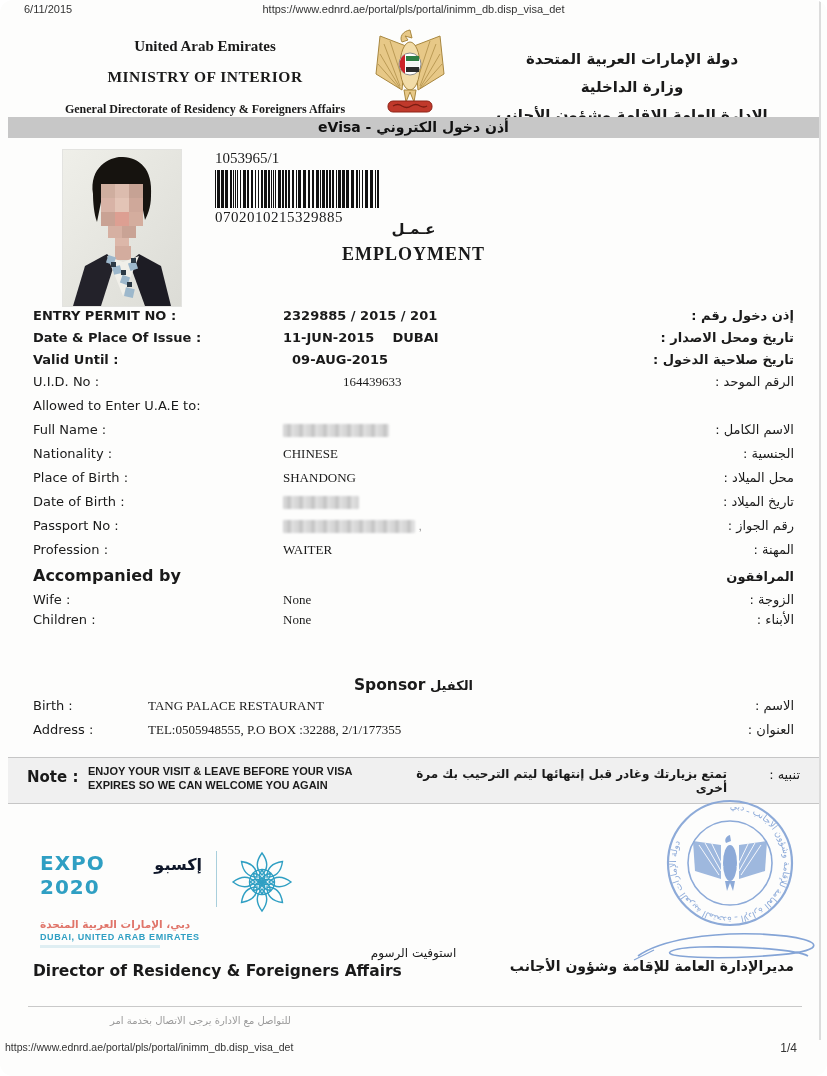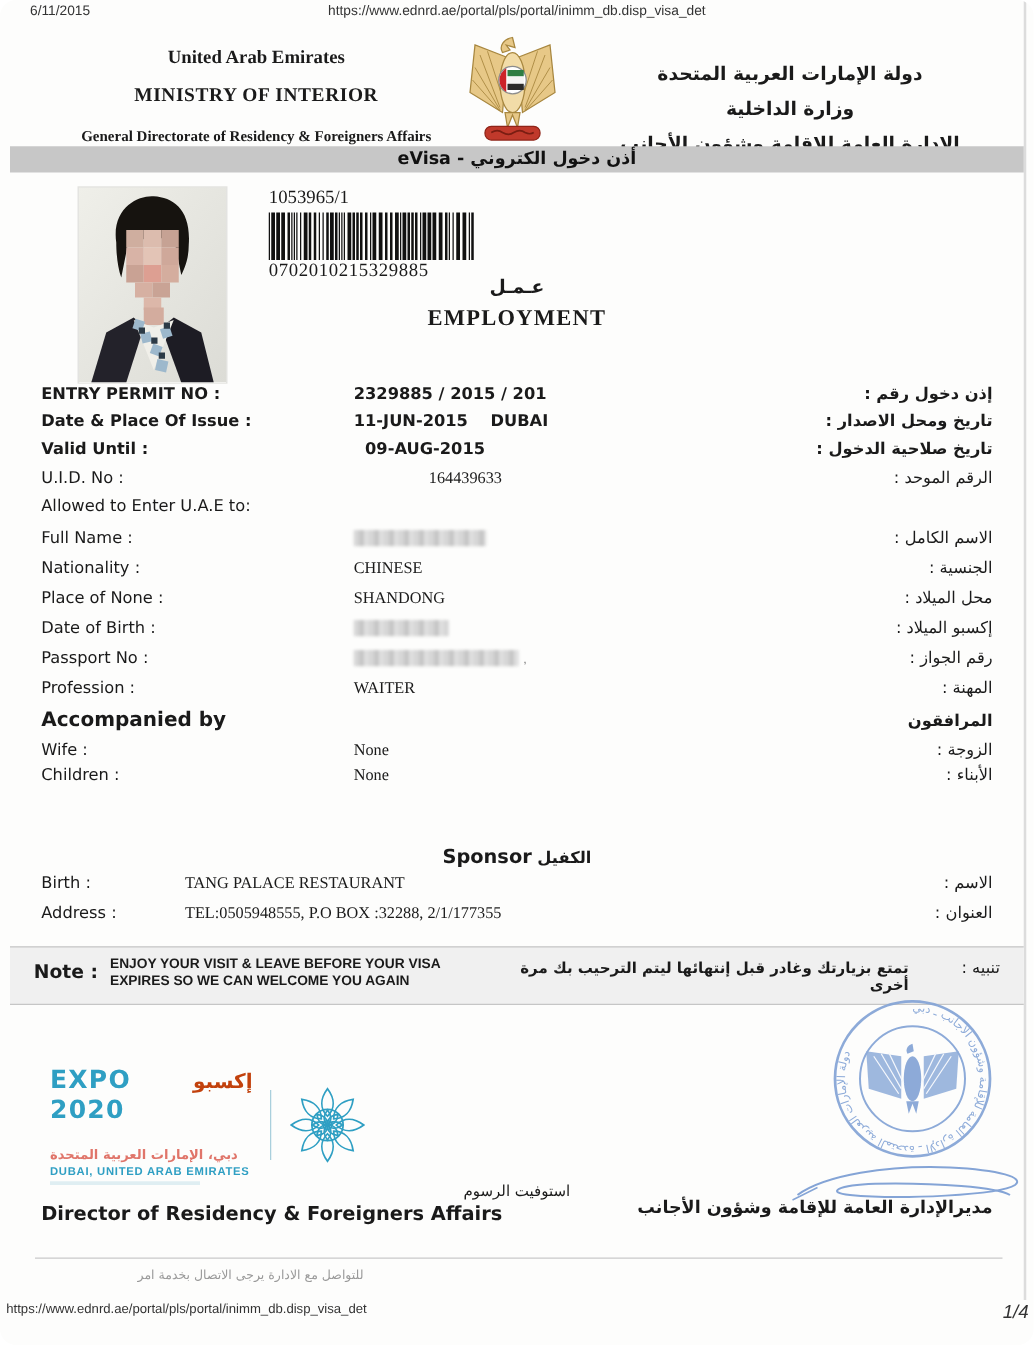--- a/index.html
+++ b/index.html
@@ -9,21 +9,21 @@
   .ar { font-family:"DejaVu Sans", sans-serif; direction:rtl; unicode-bidi:isolate; }
   .b { font-weight:bold; }
 
   
   .scan-edge { position:absolute; right:6px; top:0; width:2px; height:1040px; background:#dcdcdc; }
 
   
   .print-date { position:absolute; left:24px; top:3px; font-size:11px; color:#333; }
   .print-url-top { position:absolute; left:0; right:0; top:3px; text-align:center; font-size:11px; color:#333; }
   .print-url-bottom { position:absolute; left:5px; top:1041px; font-size:10.5px; color:#333; }
-  .print-page-num { position:absolute; right:4px; top:1041px; font-size:15px; color:#333;font-style:italic; }
+  .print-page-num { position:absolute; right:30px; top:1041px; font-size:12px; color:#333; }
 
   
   .lh-en { position:absolute; left:40px; top:38px; width:330px; text-align:center; }
   .lh-en .l1 { font-size:15px; font-weight:bold; font-family:"Liberation Serif",serif; }
   .lh-en .l2 { font-size:15.5px; font-weight:bold; font-family:"Liberation Serif",serif; margin-top:13px; letter-spacing:.5px; }
   .lh-en .l3 { font-size:12px; font-weight:bold; font-family:"Liberation Serif",serif; margin-top:16px; }
   .lh-ar { position:absolute; right:45px; top:36px; width:300px; text-align:center;margin-top:16px; }
   .lh-ar div { font-size:15px; font-weight:bold; line-height:1.0; }
   .lh-ar .g { margin-top:13px; }
   .emblem { position:absolute; left:372px; top:28px; }
@@ -76,25 +76,25 @@
 
   
   .note-band { position:absolute; left:8px; right:8px; top:757px; height:47px; background:#f0f0f0;
     border-top:1px solid #c6c6c6; border-bottom:1px solid #c6c6c6; }
   .note-lbl { position:absolute; left:27px; top:768px; font-size:15px; font-weight:bold; font-family:"DejaVu Sans",sans-serif; }
   .note-en { position:absolute; left:88px; top:765px; width:310px; font-size:11px; font-weight:bold; line-height:1.25; }
   .note-ar { position:absolute; right:100px; top:767px; width:330px; font-size:12px; font-weight:bold; text-align:right; }
   .note-ar-lbl { position:absolute; right:27px; top:767px; font-size:13px; font-weight:normal; }
 
   
-  .expo { position:absolute; left:40px; top:851px; display:flex; align-items:center; }
+  .expo { position:absolute; left:40px; top:851px; display:flex; align-items:flex-start; }
   .expo-text { width:162px; text-align:left; }
   .expo-title { display:flex; align-items:baseline; gap:7px; color:#2f9fc3; }
   .expo-title .en { font-size:20px; font-weight:bold; letter-spacing:1px; font-family:"DejaVu Sans",sans-serif; }
-  .expo-title .arx { font-size:16px; font-weight:bold; color:#c2410c; }
+  .expo-title .arx { font-size:16px; font-weight:bold; color:#0f172a; }
   .expo-ar { font-size:10.5px; color:#e0756a; margin-top:19px; font-weight:bold; }
   .expo-en { font-size:9px; color:#2f9fc3; font-weight:bold; letter-spacing:.6px; margin-top:2px; }
   .expo-faint { margin-top:3px; height:3px; width:120px; background:#dfeef2; }
   .expo-divider { width:1px; height:56px; background:#a9cfdc; margin:0 14px; }
 
   
   .stamp { position:absolute; left:655px; top:795px; opacity:.92; }
   .signature { position:absolute; left:630px; top:920px; }
 
   
@@ -341,28 +341,28 @@
       <span class="lbl">Full Name :</span>
       <span class="val"><span class="redact rd-name"></span></span>
       <span class="alabel ar">الاسم الكامل :</span>
     </div>
     <div class="drow h24">
       <span class="lbl">Nationality :</span>
       <span class="val val-serif">CHINESE</span>
       <span class="alabel ar">الجنسية :</span>
     </div>
     <div class="drow h24">
-      <span class="lbl">Place of None :</span>
+      <span class="lbl">Place of Birth :</span>
       <span class="val val-serif">SHANDONG</span>
       <span class="alabel ar">محل الميلاد :</span>
     </div>
     <div class="drow h24">
       <span class="lbl">Date of Birth :</span>
       <span class="val"><span class="redact rd-dob"></span></span>
-      <span class="alabel ar">إكسبو الميلاد :</span>
+      <span class="alabel ar">تاريخ الميلاد :</span>
     </div>
     <div class="drow h24">
       <span class="lbl">Passport No :</span>
       <span class="val"><span class="redact rd-pass"></span> <span style="font-size:10px;color:#777">,</span></span>
       <span class="alabel ar">رقم الجواز :</span>
     </div>
     <div class="drow h24">
       <span class="lbl">Profession :</span>
       <span class="val val-serif">WAITER</span>
       <span class="alabel ar">المهنة :</span>

